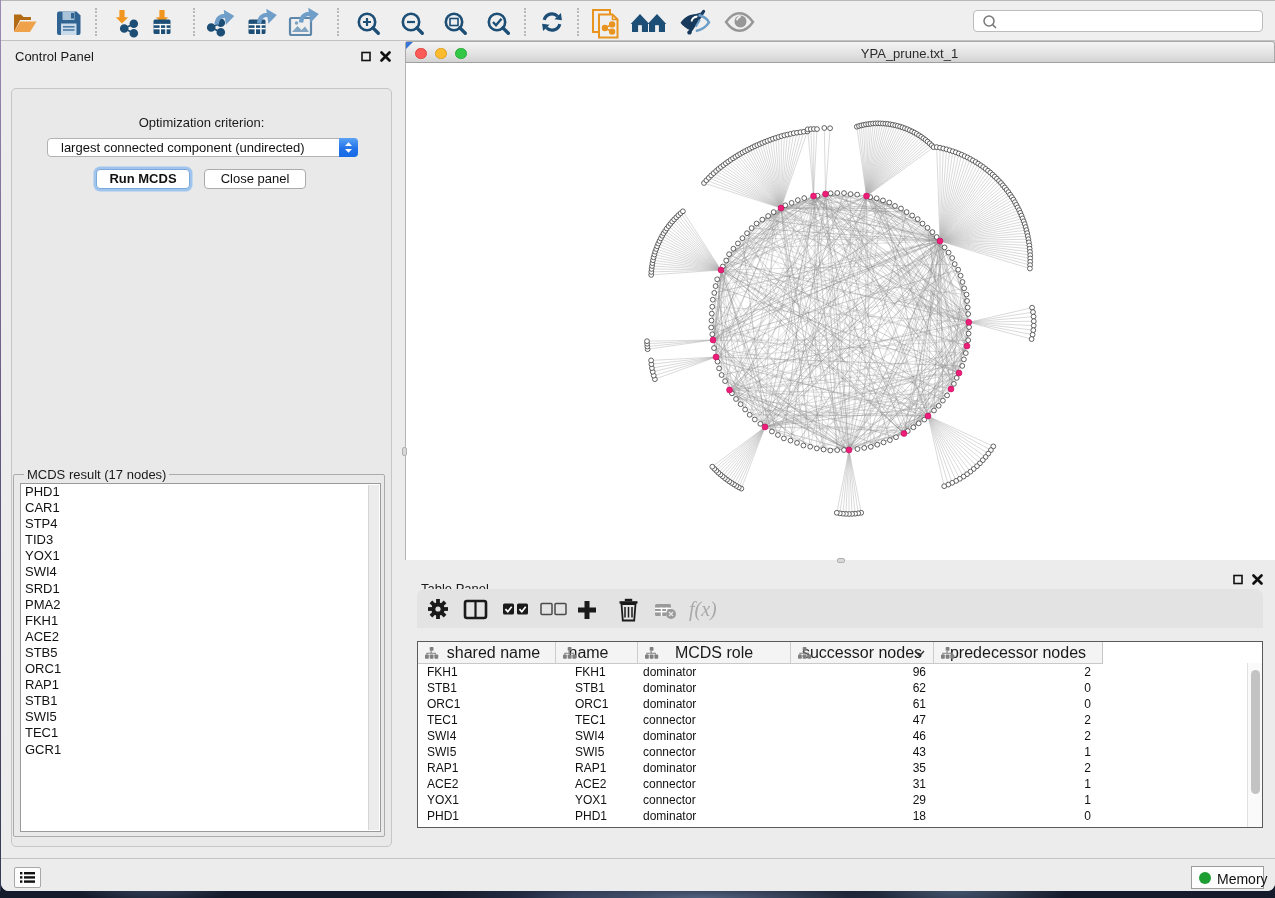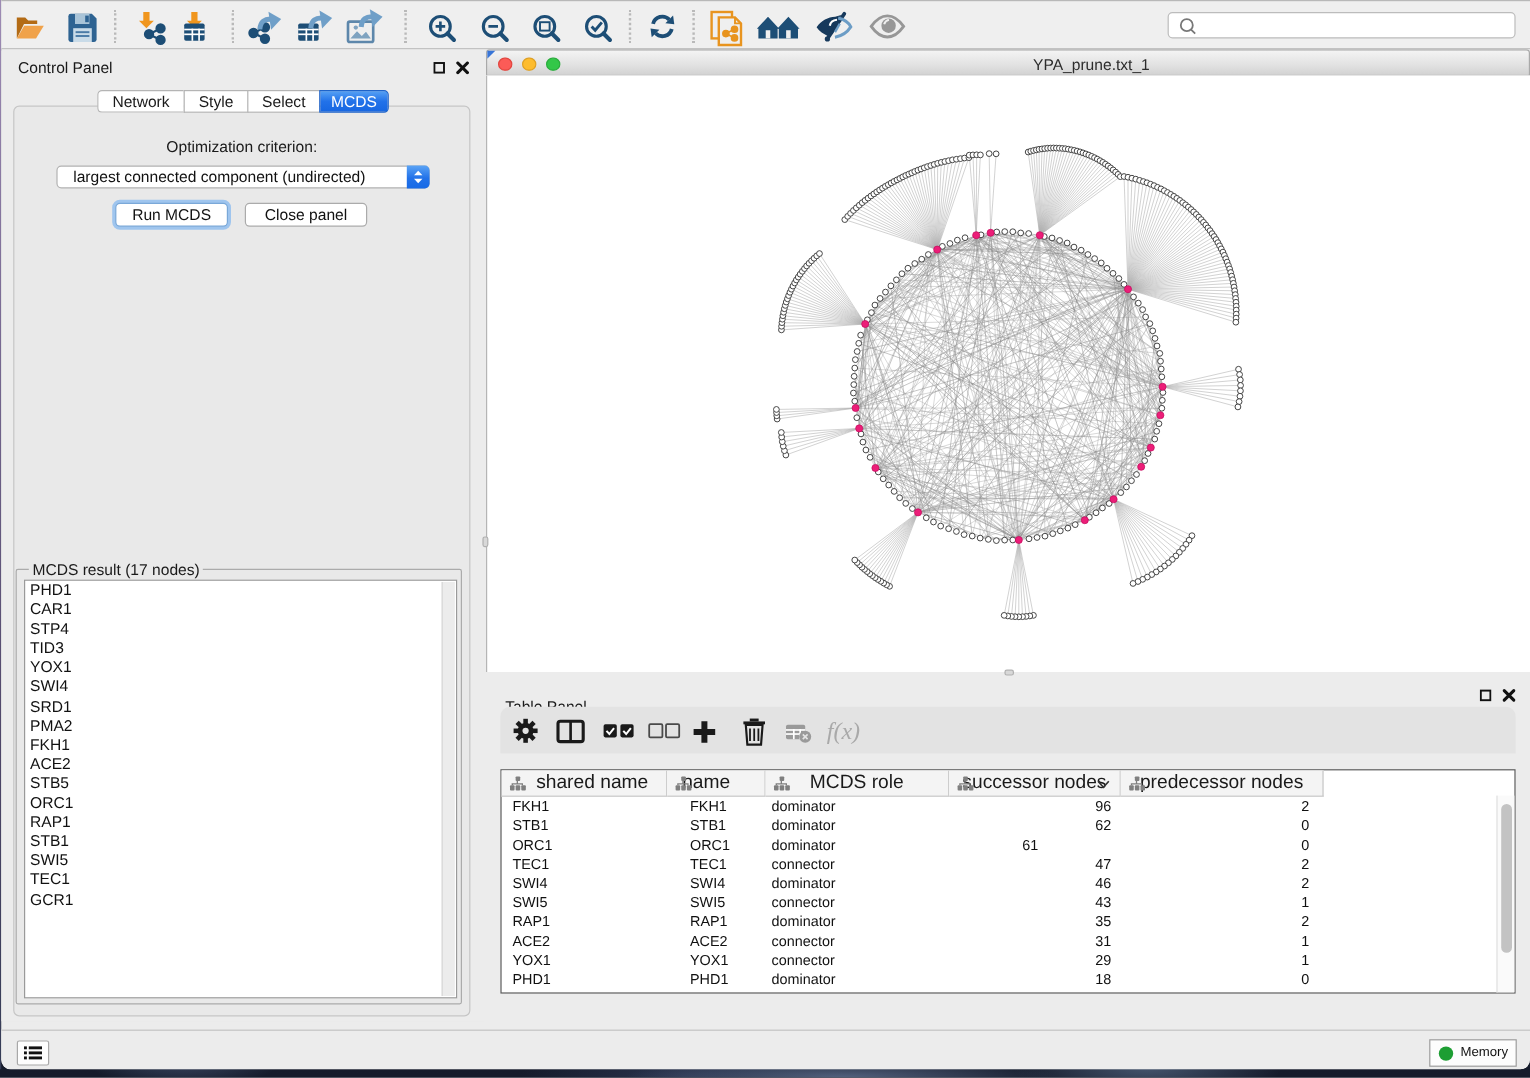--- a/index.html
+++ b/index.html
@@ -36,21 +36,21 @@
   background:#e9e9e9; border:1px solid #c6c6c6; border-radius:5px; }
 #optlabel { position:absolute; left:0; width:100%; top:26px; text-align:center; font-size:13px; color:#1a1a1a; }
 #dropdown { position:absolute; left:35px; top:49px; width:311px; height:19px; background:#fff;
   border:1px solid #b2b2b2; border-radius:4px; font-size:13px; color:#111; }
 #dropdown span { position:absolute; left:13px; top:1px; }
 #dd-step { position:absolute; right:-1px; top:-1px; width:19px; height:19px;
   background:linear-gradient(180deg,#5aa3f5 0%, #2272e9 55%, #176ae6 100%);
   border-radius:0 4px 4px 0; }
 .btn { position:absolute; height:20px; background:#fff; border:1px solid #ababab; border-radius:4px;
   font-size:13px; color:#111; text-align:center; line-height:18px; }
-#btn-run { left:84px; top:80px; width:94px; box-shadow:0 0 0 2.5px #9fc5ee; border-color:#7aa8d8; }
+#btn-run { left:84px; top:80px; width:94px; box-shadow:0 0 0 2.5px #9fc5ee; border-color:#7aa8d8;font-weight:bold; }
 #btn-close { left:192px; top:80px; width:102px; }
 #fieldset { position:absolute; left:1px; top:385px; width:372px; height:363px;
   border:1px solid #ababab; border-radius:2px; }
 #fieldset legend { position:absolute; left:10px; top:-8px; background:#e9e9e9; padding:0 3px;
   font-size:13px; color:#1a1a1a; }
 #mlist { position:absolute; left:6px; top:8px; width:361px; height:349px; background:#fff;
   border:1px solid #9a9a9a; font-size:13px; color:#111; }
 #mlist .it { height:16.1px; padding-left:4px; line-height:16.5px; }
 #mlist-sb { position:absolute; right:1px; top:1px; bottom:1px; width:11px; background:#ececec; border-left:1px solid #d6d6d6; }
 
@@ -76,21 +76,21 @@
 .td { position:absolute; line-height:16px; }
 #tbl-sb { position:absolute; right:0px; top:21px; bottom:0; width:15px; background:#fafafa; border-left:1px solid #e0e0e0; }
 #tbl-sb .thumb { position:absolute; left:2.5px; right:2.5px; top:7px; height:124px; background:#c3c3c3; border-radius:5px; }
 #tp-tabs { position:absolute; left:257px; top:269px; height:20px; display:flex; font-size:13px; }
 
 #statusbar { position:absolute; left:0; right:0; bottom:0; height:33px; background:#ececec;
   border-top:1px solid #c3c3c3; }
 #listbtn { position:absolute; left:13px; top:8px; width:27px; height:21px; background:#fdfdfd;
   border:1px solid #a8a8a8; border-radius:2px; }
 #membtn { position:absolute; right:11px; top:7px; width:73px; height:23px; background:#fdfdfd;
-  border:1px solid #9c9c9c; font-size:11px; color:#111; }
+  border:1px solid #9c9c9c; font-size:14px; color:#111; }
 #membtn .dot { position:absolute; left:7px; top:5px; width:12px; height:12px; border-radius:50%;
   background:#1d9e33; }
 #membtn .t { position:absolute; left:25px; top:4px; }
 .grip { position:absolute; background:#d8d8d8; border:1px solid #b0b0b0; border-radius:2px; }
 </style>
 </head>
 <body>
 <div id="wall"></div>
 <div style="position:absolute;left:0;top:0;width:1px;height:891px;background:linear-gradient(180deg,#9d8bb4 0%,#7a6b94 30%,#4e4668 70%,#353c56 100%)"></div>
 <div id="win">
@@ -194,26 +194,20 @@
 
   <div id="cpanel">
     <div id="cp-title" class="ptitle">Control Panel</div>
     <div class="winbtns" style="right:13px">
       <svg width="10" height="11" viewBox="0 0 10 11">
           <rect x="1" y="1.5" width="8" height="8" fill="none" stroke="#111" stroke-width="1.6"></rect>
         </svg>
       <svg width="11" height="11" viewBox="0 0 11 11">
           <path d="M1.5 1.5L9.5 9.5M9.5 1.5L1.5 9.5" stroke="#111" stroke-width="2.6" stroke-linecap="round"></path>
         </svg>
-    </div>
-    <div id="cp-tabs">
-      <div class="tabseg first" style="width:72px">Network</div>
-      <div class="tabseg" style="width:53px">Style</div>
-      <div class="tabseg" style="width:60px">Select</div>
-      <div class="tabseg last active" style="width:58px">MCDS</div>
     </div>
     <div id="cp-content">
       <div id="dropdown">
           <span>largest connected component (undirected)</span>
         <div id="dd-step"><svg width="19" height="19" viewBox="0 0 19 19">
               <path d="M6 8L9.5 4.2L13 8Z" fill="#fff"></path>
               <path d="M6 11L9.5 14.8L13 11Z" fill="#fff"></path>
             </svg></div>
       </div>
       <div id="optlabel">Optimization criterion:</div>
@@ -693,21 +687,21 @@
             <div class="td" style="left:9px">STB1</div>
             <div class="td" style="left:157px">STB1</div>
             <div class="td" style="left:225px">dominator</div>
             <div class="td" style="left:373px;width:135px;text-align:right">62</div>
             <div class="td" style="left:516px;width:157px;text-align:right">0</div>
           </div>
         <div class="tr" style="top:32px">
             <div class="td" style="left:9px">ORC1</div>
             <div class="td" style="left:157px">ORC1</div>
             <div class="td" style="left:225px">dominator</div>
-            <div class="td" style="left:373px;width:135px;text-align:center">61</div>
+            <div class="td" style="left:373px;width:135px;text-align:right">61</div>
             <div class="td" style="left:516px;width:157px;text-align:right">0</div>
           </div>
         <div class="tr" style="top:48px">
             <div class="td" style="left:9px">TEC1</div>
             <div class="td" style="left:157px">TEC1</div>
             <div class="td" style="left:225px">connector</div>
             <div class="td" style="left:373px;width:135px;text-align:right">47</div>
             <div class="td" style="left:516px;width:157px;text-align:right">2</div>
           </div>
         <div class="tr" style="top:64px">

